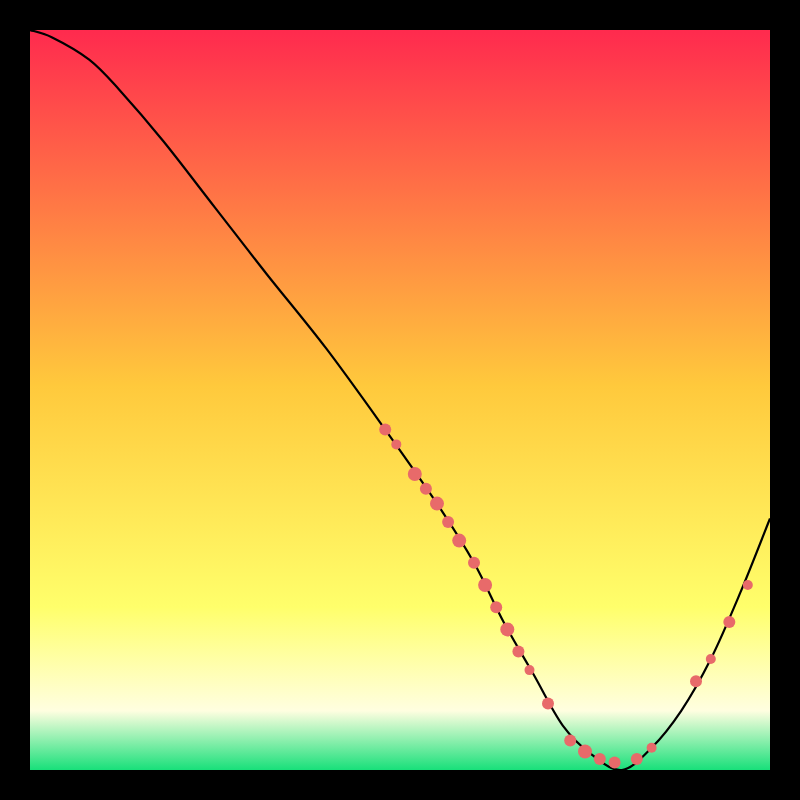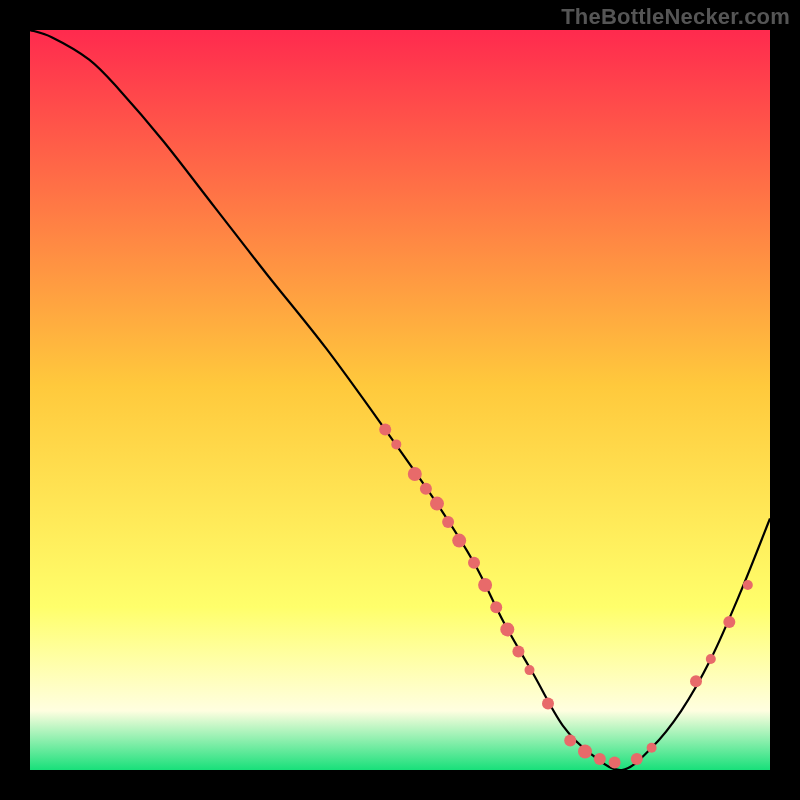--- a/index.html
+++ b/index.html
@@ -33,21 +33,20 @@
     top: 30px;
     width: 740px;
     height: 740px;
   }
   svg { display: block; }
 </style>
 </head>
 <body>
 
 <div class="frame">
-  <div class="watermark">TheBottleNecker.com</div>
 
   <div class="plot-wrap">
     <svg id="chart-svg" width="740" height="740" viewBox="0 0 740 740">
       <defs>
         <linearGradient id="bg-grad" x1="0" y1="0" x2="0" y2="1">
           <stop id="g0" offset="0%" stop-color="#ff2a4e"></stop>
           <stop id="g1" offset="48%" stop-color="#ffc93c"></stop>
           <stop id="g2" offset="78%" stop-color="#ffff6b"></stop>
           <stop id="g3" offset="92%" stop-color="#fffee0"></stop>
           <stop id="g4" offset="100%" stop-color="#18e07a"></stop>

